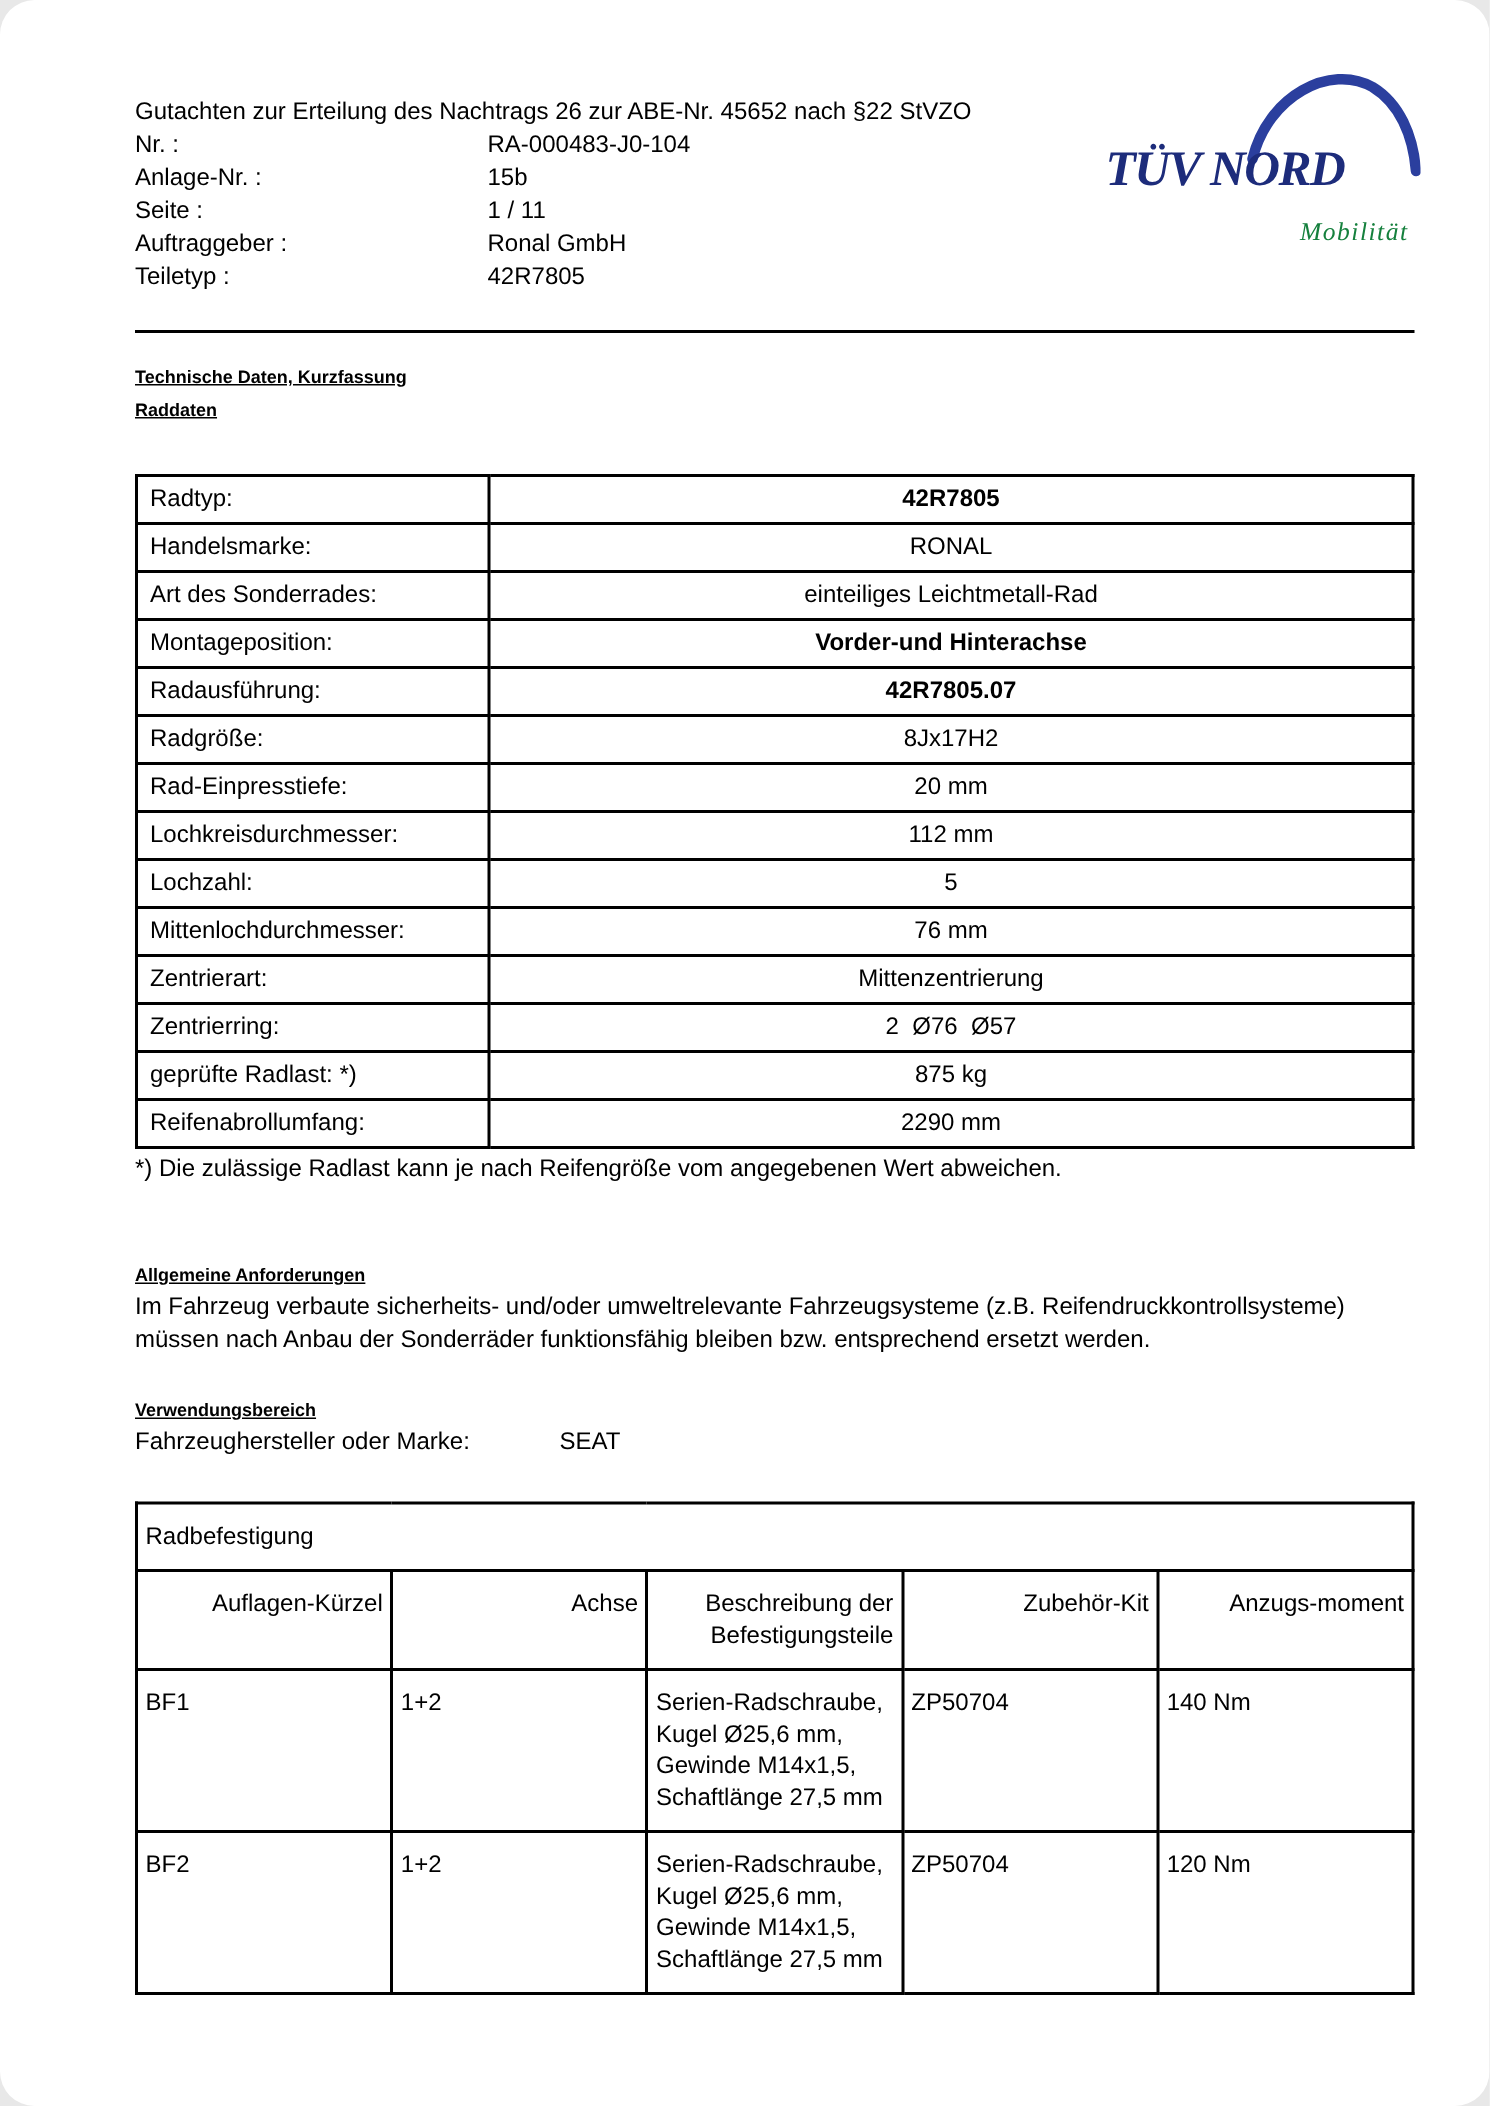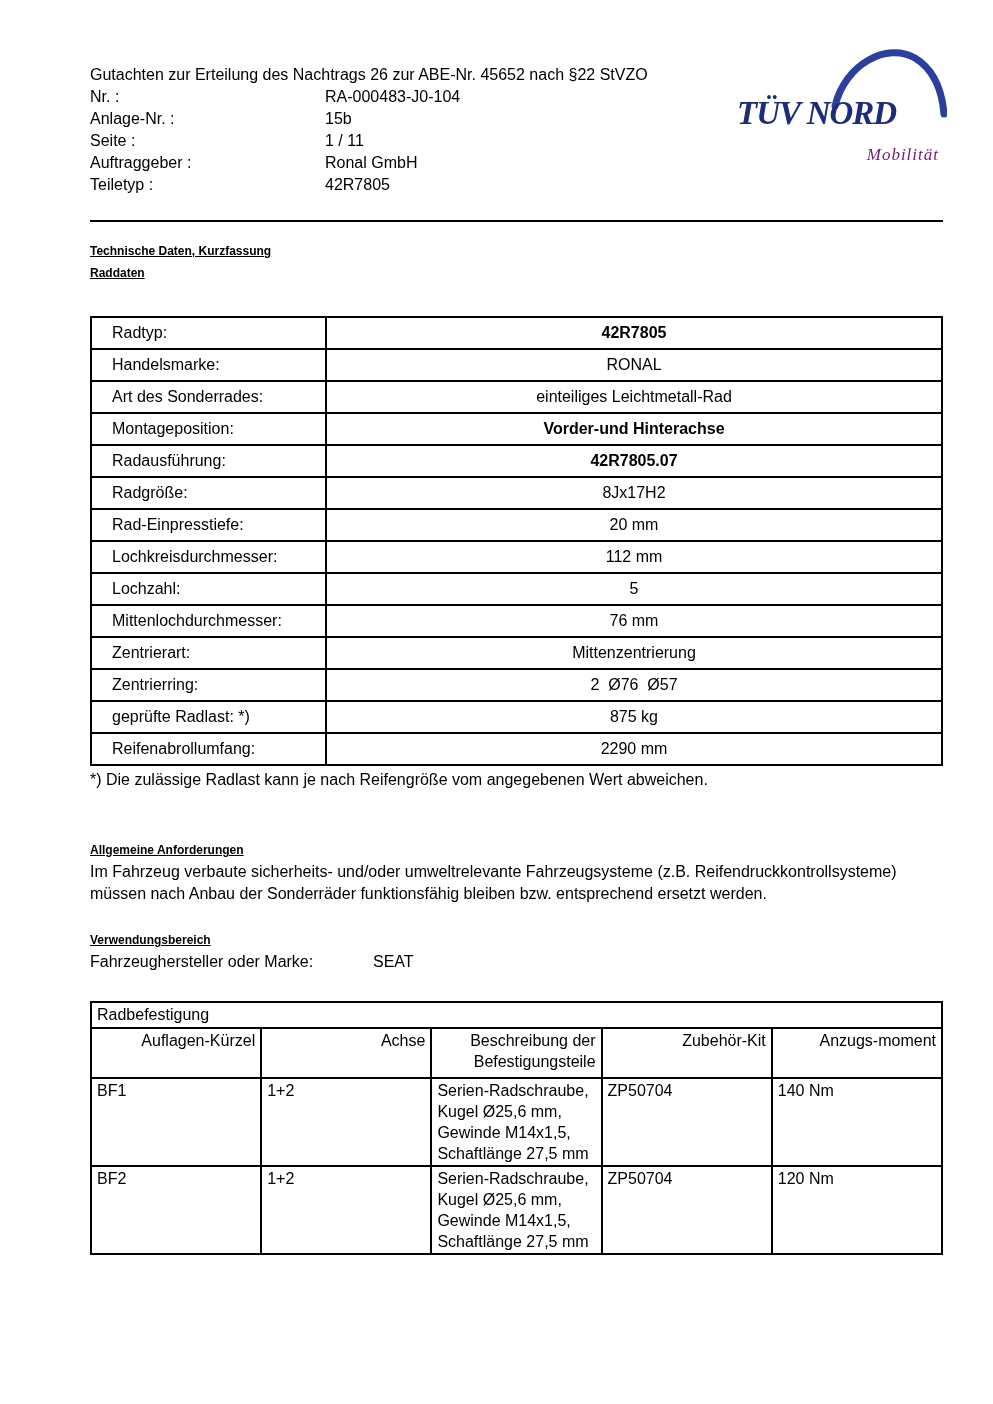--- a/index.html
+++ b/index.html
@@ -6,20 +6,21 @@
   html,body { background:#e8e8e8; }
   body { font-family:"Liberation Sans", sans-serif; color:#000; }
   .page {
     position:relative;
     width:993px; height:1404px;
     background:#ffffff;
     margin:0 auto;
     padding:64px 50px 0 90px;
     font-size:16px;
     line-height:22px;
+    border-radius:23px;
   }
 
   
   .doc-header { width:660px; }
   .hdr-title { margin-bottom:0; }
   .hdr-row { display:flex; }
   .hdr-label { width:235px; flex:0 0 235px; }
 
   
   .logo {
@@ -29,41 +30,41 @@
   .logo-arc { position:absolute; top:0; left:0; }
   .logo-brand {
     position:absolute; left:0; top:62px;
     font-weight:bold; font-style:italic;
     font-size:33px; letter-spacing:-1px;
     color:#1d2c7b; white-space:nowrap;
   }
   .logo-tagline {
     position:absolute; right:8px; top:104px;
     font-style:italic; font-size:17px; letter-spacing:1px;
-    color:#701a75;
+    color:#15803d;
   }
 
   
   .divider { border:none; border-top:2px solid #000; margin-top:24px; }
 
   
   .section-heading {
     font-weight:bold; text-decoration:underline;
     font-size:12px; line-height:22px;
   }
   .tech-block { margin-top:18px; }
 
   
   table.raddaten {
     border-collapse:collapse; width:853px; margin-top:32px;
     table-layout:fixed;
   }
   table.raddaten td {
     border:2px solid #000;
-    padding:4px 20px;
+    padding:4px 8px;
     height:32px;
     vertical-align:middle;
     white-space:pre-wrap;
   }
   table.raddaten td.rlabel { width:235px; }
   table.raddaten td.rvalue { text-align:center; }
   tr.boldrow td.rvalue { font-weight:bold; }
 
   .footnote { margin-top:3px; }
 
@@ -74,21 +75,21 @@
   .marke-line { display:flex; }
   .marke-label { width:283px; flex:0 0 283px; }
 
   
   table.rb {
     border-collapse:collapse; width:853px; margin-top:28px;
     table-layout:fixed; font-size:16px; line-height:21px;
   }
   table.rb td {
     border:2px solid #000;
-    padding:1px 5px;
+    padding:11px 5px;
     vertical-align:top;
     overflow:hidden;
     margin-left:44px;
   }
   td.c-kuerzel { width:85px; }
   td.c-achse   { width:54px; }
   td.c-beschr  { width:532px; }
   td.c-kit     { width:108px; }
   td.c-moment  { width:74px; }
   tr.rb-title td { height:26px; }

